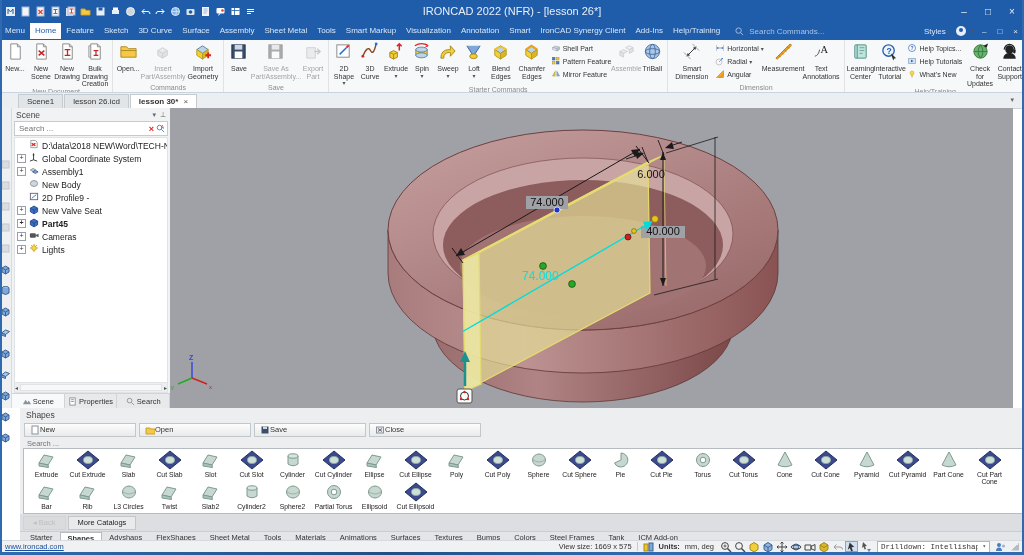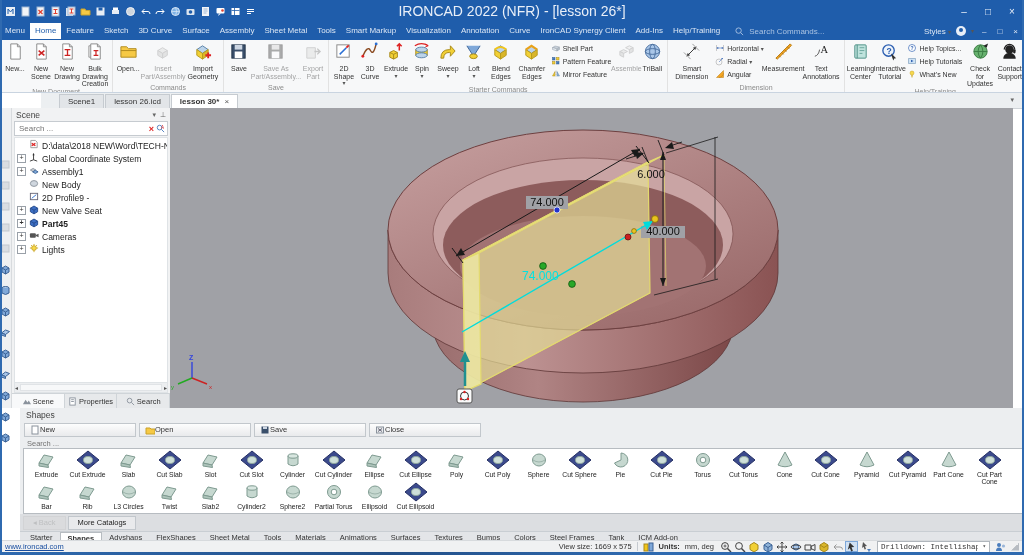--- a/index.html
+++ b/index.html
@@ -2,21 +2,21 @@
 <html><head>
 <meta charset="utf-8">
 <style>
   html,body{margin:0;padding:0;background:#888;}
   .win{width:1024px;height:555px;position:relative;font-family:"Liberation Sans",sans-serif;background:#fff;overflow:hidden;}
   .edge{position:absolute;top:0;width:2px;height:555px;background:#2f6ab0;z-index:50;}
   
   .titlebar{height:22px;background:#1f5dab;display:flex;align-items:center;color:#fff;position:relative;}
   .qat{display:flex;gap:3px;padding-left:4px;align-items:center;}
   .qicon{width:12px;height:12px;display:flex;align-items:center;justify-content:center;}
-  .title{position:absolute;left:50%;transform:translateX(-50%);font-size:14px;color:#e9eff8;white-space:nowrap;}
+  .title{position:absolute;left:50%;transform:translateX(-50%);font-size:11px;color:#e9eff8;white-space:nowrap;}
   .winctl{margin-left:auto;display:flex;}
   .wbtn{width:24px;height:18px;font-size:10px;display:flex;align-items:center;justify-content:center;color:#e9eff8;}
   
   .menubar{height:18px;background:#1f5dab;display:flex;align-items:center;color:#dbe6f4;font-size:8px;}
   .mtab{padding:0 5px;height:16px;line-height:16px;white-space:nowrap;}
   .mtab.active{background:#fff;color:#1f5dab;}
   .msearch{display:flex;align-items:center;gap:3px;margin-left:10px;}
   .msearch input{background:transparent;border:none;outline:none;color:#dbe6f4;font-size:8px;width:105px;font-family:"Liberation Sans",sans-serif;}
   .msearch input::placeholder{color:#a9c2e2;}
   .mright{margin-left:auto;display:flex;align-items:center;gap:5px;padding-right:3px;font-size:8px;}
@@ -28,21 +28,21 @@
   .rgroup{display:flex;flex-direction:column;border-right:1px solid #e2e2e2;padding:0 2px;}
   .ritems{display:flex;align-items:flex-start;flex:1;}
   .rlabel{font-size:7px;color:#8a8a8a;text-align:center;padding:0 2px 1px;white-space:nowrap;}
   .rbig{display:flex;flex-direction:column;align-items:center;padding:2px 1px 0;max-width:46px;min-width:24px;}
   .rbig .lb{font-size:7px;line-height:1.1;text-align:center;color:#333;}
   .rstack{display:flex;flex-direction:column;padding:3px 2px;gap:2px;}
   .srow{display:flex;align-items:center;gap:2px;font-size:7px;color:#333;white-space:nowrap;}
   .disabled{filter:grayscale(1) opacity(.45);}
   .caret{font-size:6px;color:#555;line-height:1;}
   
-  .doctabs{height:15px;background:#eceff1;border-bottom:1px solid #cfd4d8;display:flex;align-items:flex-end;padding-left:18px;font-size:8px;position:relative;margin-left:41px;}
+  .doctabs{height:15px;background:#eceff1;border-bottom:1px solid #cfd4d8;display:flex;align-items:flex-end;padding-left:18px;font-size:8px;position:relative;}
   .dtab{padding:0 8px;height:13px;line-height:13px;background:#e2e5e8;border:1px solid #c6cbd0;border-bottom:none;margin-right:1px;color:#333;display:flex;gap:5px;align-items:center;white-space:nowrap;}
   .dtab.active{background:#fff;font-weight:bold;}
   .dtab .x{color:#555;font-weight:normal;}
   .dchev{position:absolute;right:10px;top:3px;color:#666;font-size:7px;}
   
   .main{position:absolute;top:108px;left:0;width:1024px;height:300px;}
   .leftstrip{position:absolute;left:0;top:0;width:12px;height:300px;background:#eef0f2;border-right:1px solid #d8dbde;display:flex;flex-direction:column;align-items:center;gap:3px;padding-top:48px;box-sizing:border-box;}
   .scenepanel{position:absolute;left:12px;top:0;width:158px;height:300px;background:#f1f2f3;display:flex;flex-direction:column;}
   .sp-header{height:13px;display:flex;align-items:center;padding:0 4px;color:#444;font-size:8.5px;}
   .sp-hicons{margin-left:auto;display:flex;gap:4px;color:#666;font-size:7px;}
@@ -216,21 +216,21 @@
         <div class="mtab">Feature</div>
         <div class="mtab">Sketch</div>
         <div class="mtab">3D Curve</div>
         <div class="mtab">Surface</div>
         <div class="mtab">Assembly</div>
         <div class="mtab">Sheet Metal</div>
         <div class="mtab">Tools</div>
         <div class="mtab">Smart Markup</div>
         <div class="mtab">Visualization</div>
         <div class="mtab">Annotation</div>
-        <div class="mtab">Curve</div>
+        <div class="mtab">Smart</div>
         <div class="mtab">IronCAD Synergy Client</div>
         <div class="mtab">Add-Ins</div>
         <div class="mtab">Help/Training</div>
       </div>
     <div class="msearch">
       <svg width="9" height="9" viewBox="0 0 10 10">
           <circle cx="4" cy="4" r="3" fill="none" stroke="#a9c2e2"></circle>
           <line x1="6.2" y1="6.2" x2="9" y2="9" stroke="#a9c2e2"></line>
         </svg>
       <input placeholder="Search Commands..." style="">

